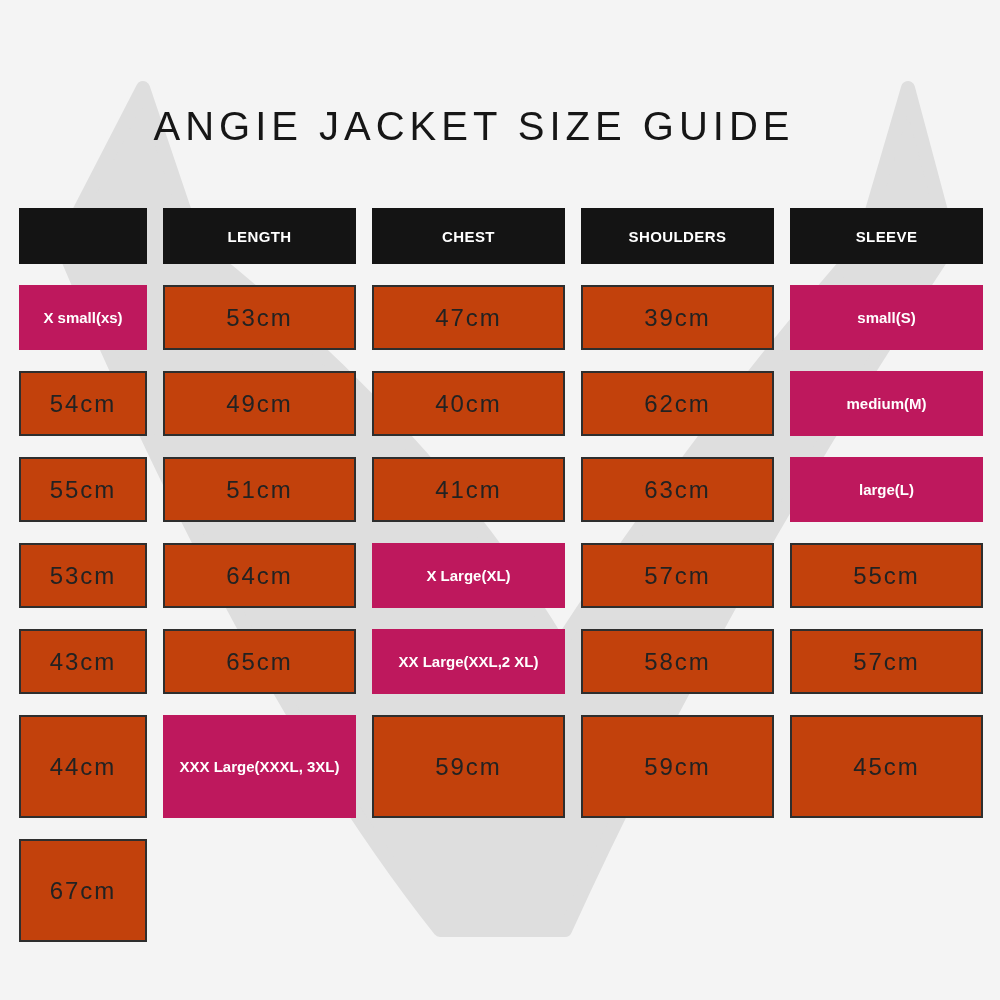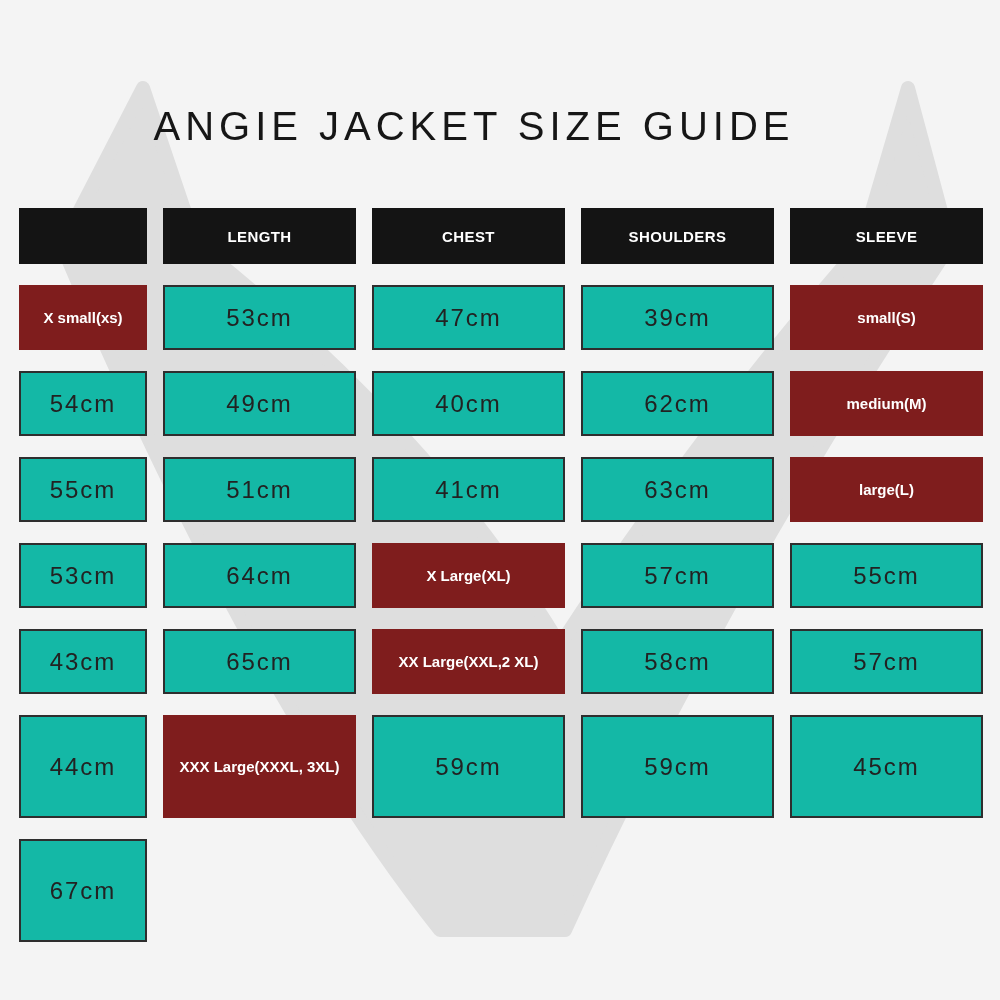--- a/index.html
+++ b/index.html
@@ -22,26 +22,26 @@
     grid-template-columns:128px 193px 193px 193px 193px;
     grid-template-rows:56px 65px 65px 65px 65px 65px 103px 103px;
     column-gap:16px;row-gap:21px;
   }
   .cell{display:flex;align-items:center;justify-content:center;box-sizing:border-box;}
   .hcell{
     background:#141414;color:#ffffff;
     font-size:15px;font-weight:700;letter-spacing:0.4px;
   }
   .lcell{
-    background:#7f1d1d;color:#ffffff;
+    background:#be185d;color:#ffffff;
     font-size:15px;font-weight:700;line-height:1.6;
     text-align:center;padding:13px 9px;
   }
   .vcell{
-    background:#14b8a6;border:2px solid #2e2e2e;
+    background:#c2410c;border:2px solid #2e2e2e;
     color:#222222;font-size:24px;letter-spacing:2px;font-weight:500;
   }
 </style>
 </head>
 <body>
 
 <div class="page">
 
   <svg class="watermark" viewBox="0 0 1000 1000" aria-hidden="true">
     <path d="M143,88 L62,245 Q250,690 440,930 L565,930 Q720,590 950,245 L908,88

